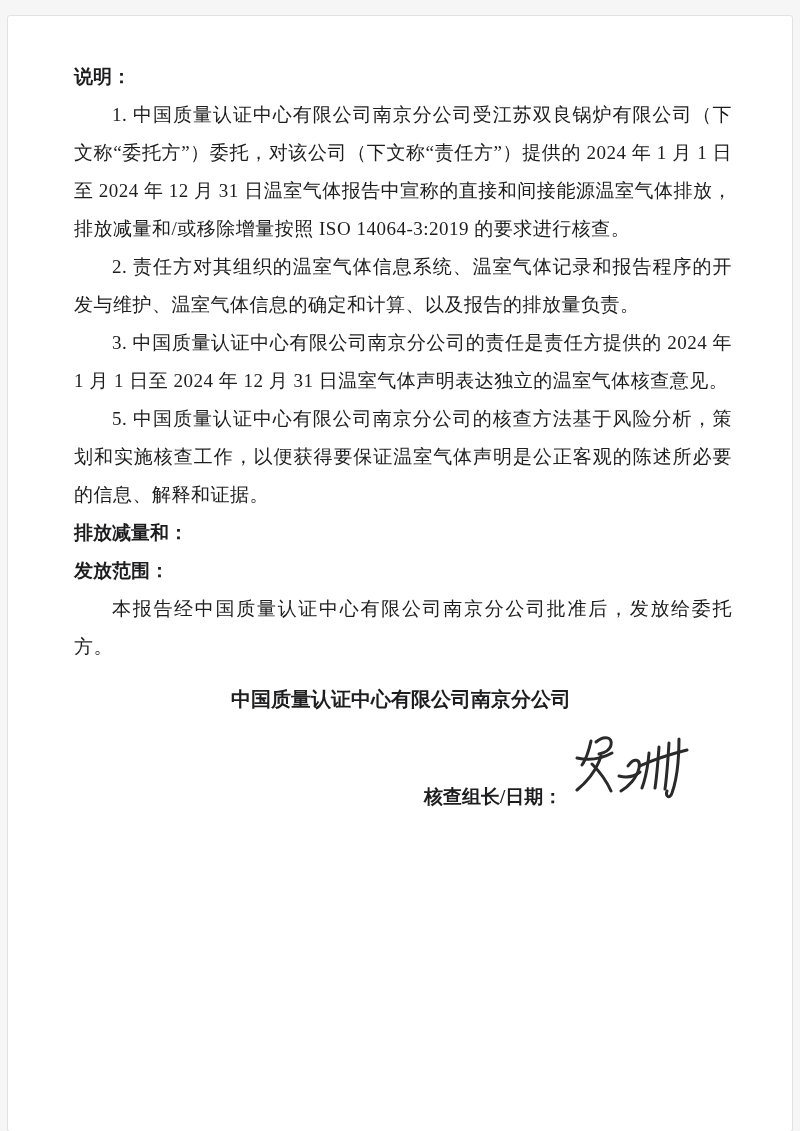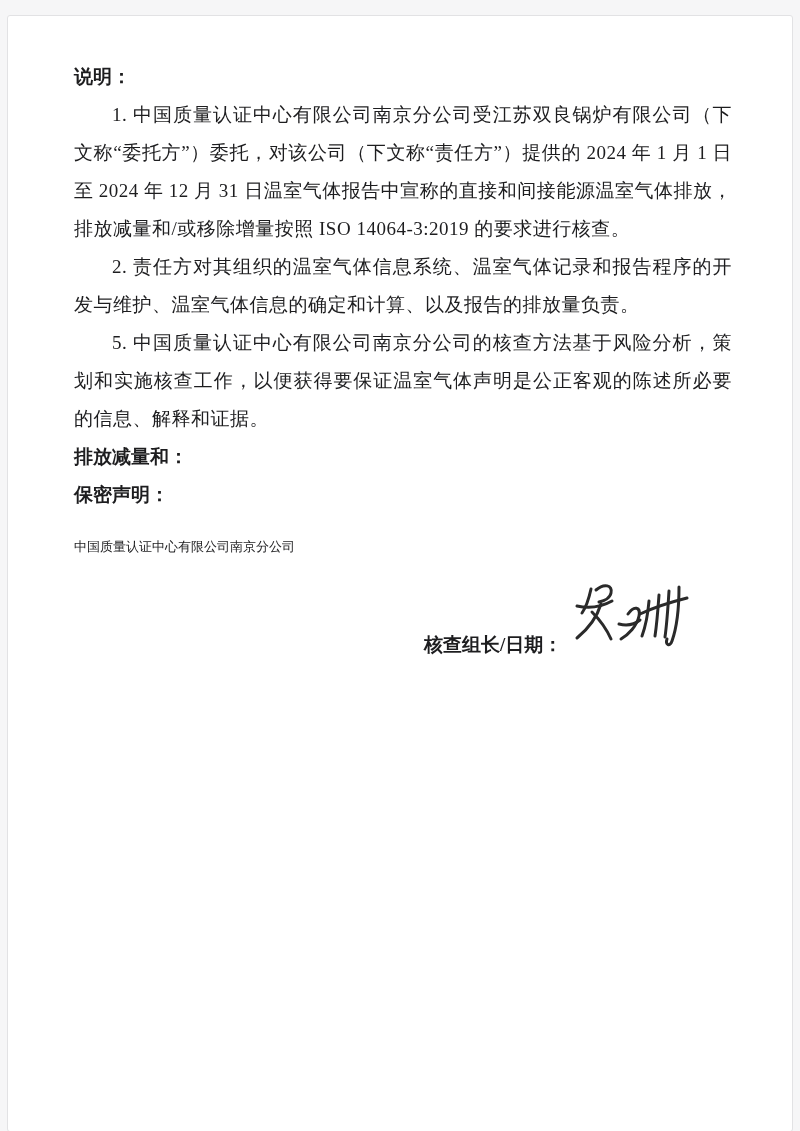--- a/index.html
+++ b/index.html
@@ -35,24 +35,24 @@
   }
   .doc-paragraph {
     font-size: 19px;
     line-height: 38px;
     margin: 0;
     text-align: justify;
     text-indent: 2em;
     letter-spacing: 0.5px;
   }
   .signoff-company {
-    font-size: 13px;
+    font-size: 20px;
     line-height: 38px;
-    font-weight: normal;
-    text-align: left;
+    font-weight: bold;
+    text-align: center;
     padding-right: 4px;
     margin-top: 14px;
   }
   .sign-area {
     position: relative;
     height: 140px;
     margin-top: 4px;
   }
   .signer-label {
     position: absolute;
@@ -71,27 +71,29 @@
 </head>
 <body>
 
 <div class="viewer">
   <div class="page">
 
     <h3 class="doc-heading">说明：</h3>
 
     <p class="doc-paragraph">1. 中国质量认证中心有限公司南京分公司受江苏双良锅炉有限公司（下文称“委托方”）委托，对该公司（下文称“责任方”）提供的 2024 年 1 月 1 日至 2024 年 12 月 31 日温室气体报告中宣称的直接和间接能源温室气体排放，排放减量和/或移除增量按照 ISO 14064-3:2019 的要求进行核查。</p>
     <p class="doc-paragraph">2. 责任方对其组织的温室气体信息系统、温室气体记录和报告程序的开发与维护、温室气体信息的确定和计算、以及报告的排放量负责。</p>
+    <p class="doc-paragraph">3. 中国质量认证中心有限公司南京分公司的责任是责任方提供的 2024 年 1 月 1 日至 2024 年 12 月 31 日温室气体声明表达独立的温室气体核查意见。</p>
     <p class="doc-paragraph">5. 中国质量认证中心有限公司南京分公司的核查方法基于风险分析，策划和实施核查工作，以便获得要保证温室气体声明是公正客观的陈述所必要的信息、解释和证据。</p>
 
     <h3 class="doc-heading">排放减量和：</h3>
 
 
-    <h3 class="doc-heading">保密声明：</h3>
+    <h3 class="doc-heading">发放范围：</h3>
 
+    <p class="doc-paragraph">本报告经中国质量认证中心有限公司南京分公司批准后，发放给委托方。</p>
 
     <div class="signoff-company">中国质量认证中心有限公司南京分公司</div>
 
     <div class="sign-area">
       <span class="signer-label">核查组长/日期：</span>
 
       <svg class="signature" width="132" height="72" viewBox="0 0 132 72">
         <g fill="none" stroke="#2a2a2a" stroke-width="3" stroke-linecap="round" stroke-linejoin="round">
 
           <path d="M30 12 C38 5, 47 7, 45 15 C44 20, 38 23, 33 24"></path>

